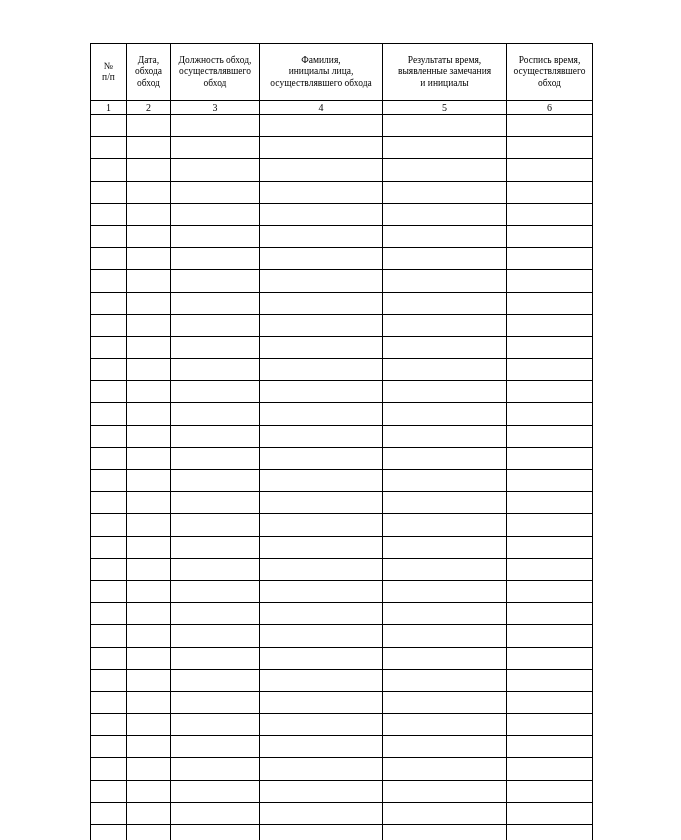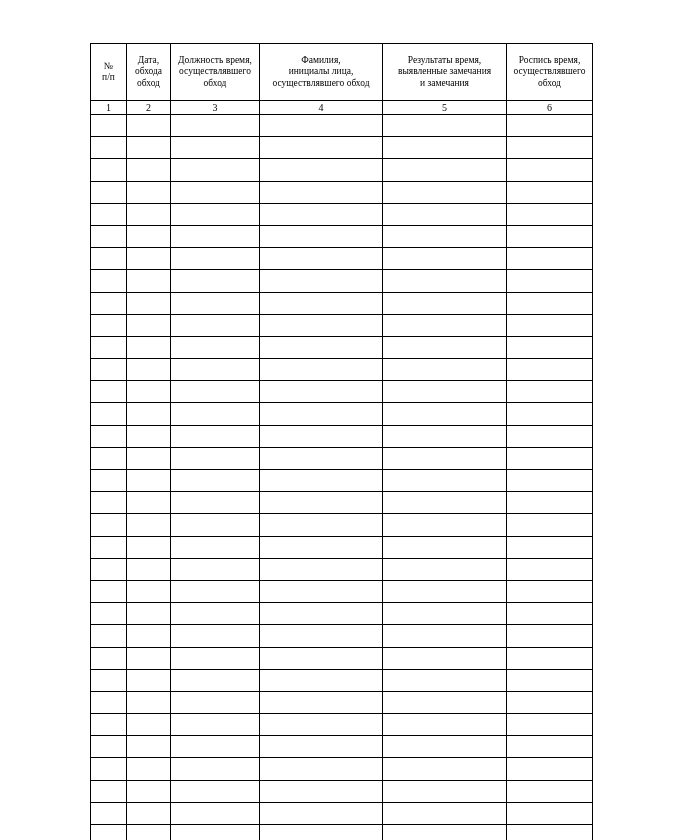--- a/index.html
+++ b/index.html
@@ -85,33 +85,33 @@
             <th class="head-cell">
               <span class="hl">№</span>
               <span class="hl">п/п</span>
             </th>
             <th class="head-cell">
               <span class="hl">Дата,</span>
               <span class="hl">обхода</span>
               <span class="hl">обход</span>
             </th>
             <th class="head-cell">
-              <span class="hl">Должность время,</span>
+              <span class="hl">Должность обход,</span>
               <span class="hl">осуществлявшего</span>
               <span class="hl">обход</span>
             </th>
             <th class="head-cell">
               <span class="hl">Фамилия,</span>
               <span class="hl">инициалы лица,</span>
-              <span class="hl">осуществлявшего обход</span>
+              <span class="hl">осуществлявшего обхода</span>
             </th>
             <th class="head-cell">
               <span class="hl">Результаты время,</span>
               <span class="hl">выявленные замечания</span>
-              <span class="hl">и замечания</span>
+              <span class="hl">и инициалы</span>
             </th>
             <th class="head-cell">
               <span class="hl">Роспись время,</span>
               <span class="hl">осуществлявшего</span>
               <span class="hl">обход</span>
             </th>
           </tr>
       </thead>
       <tbody>
           <tr>

